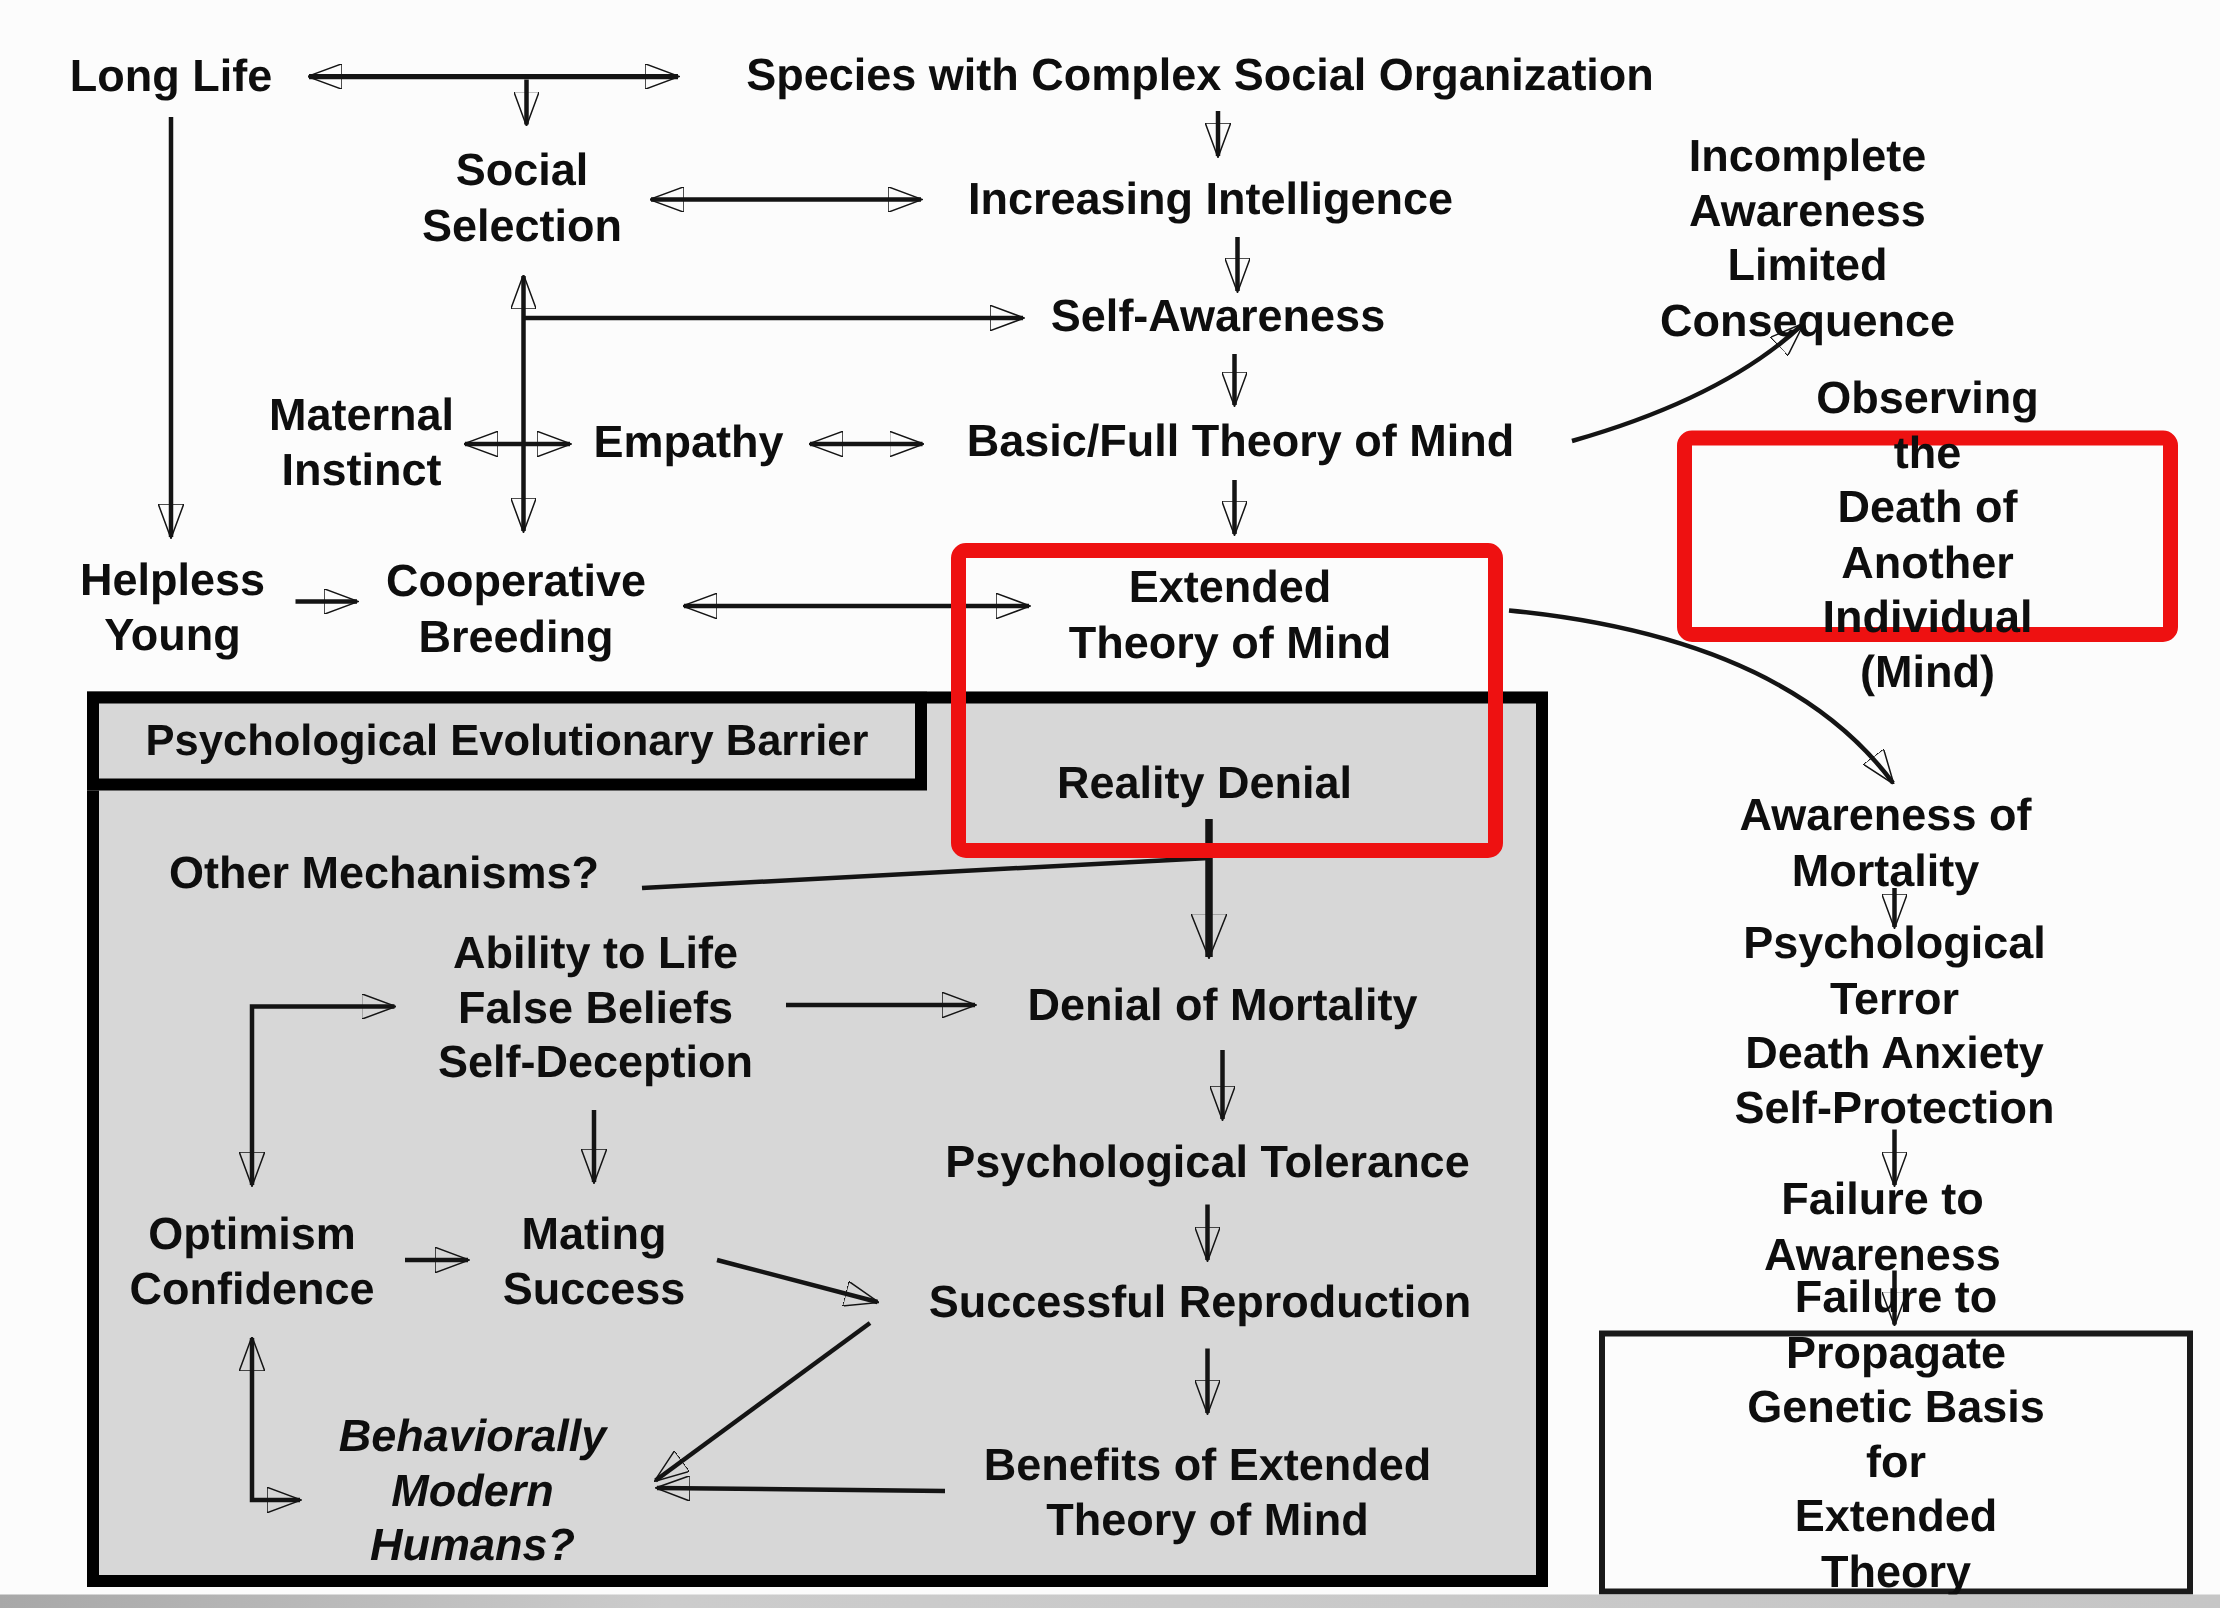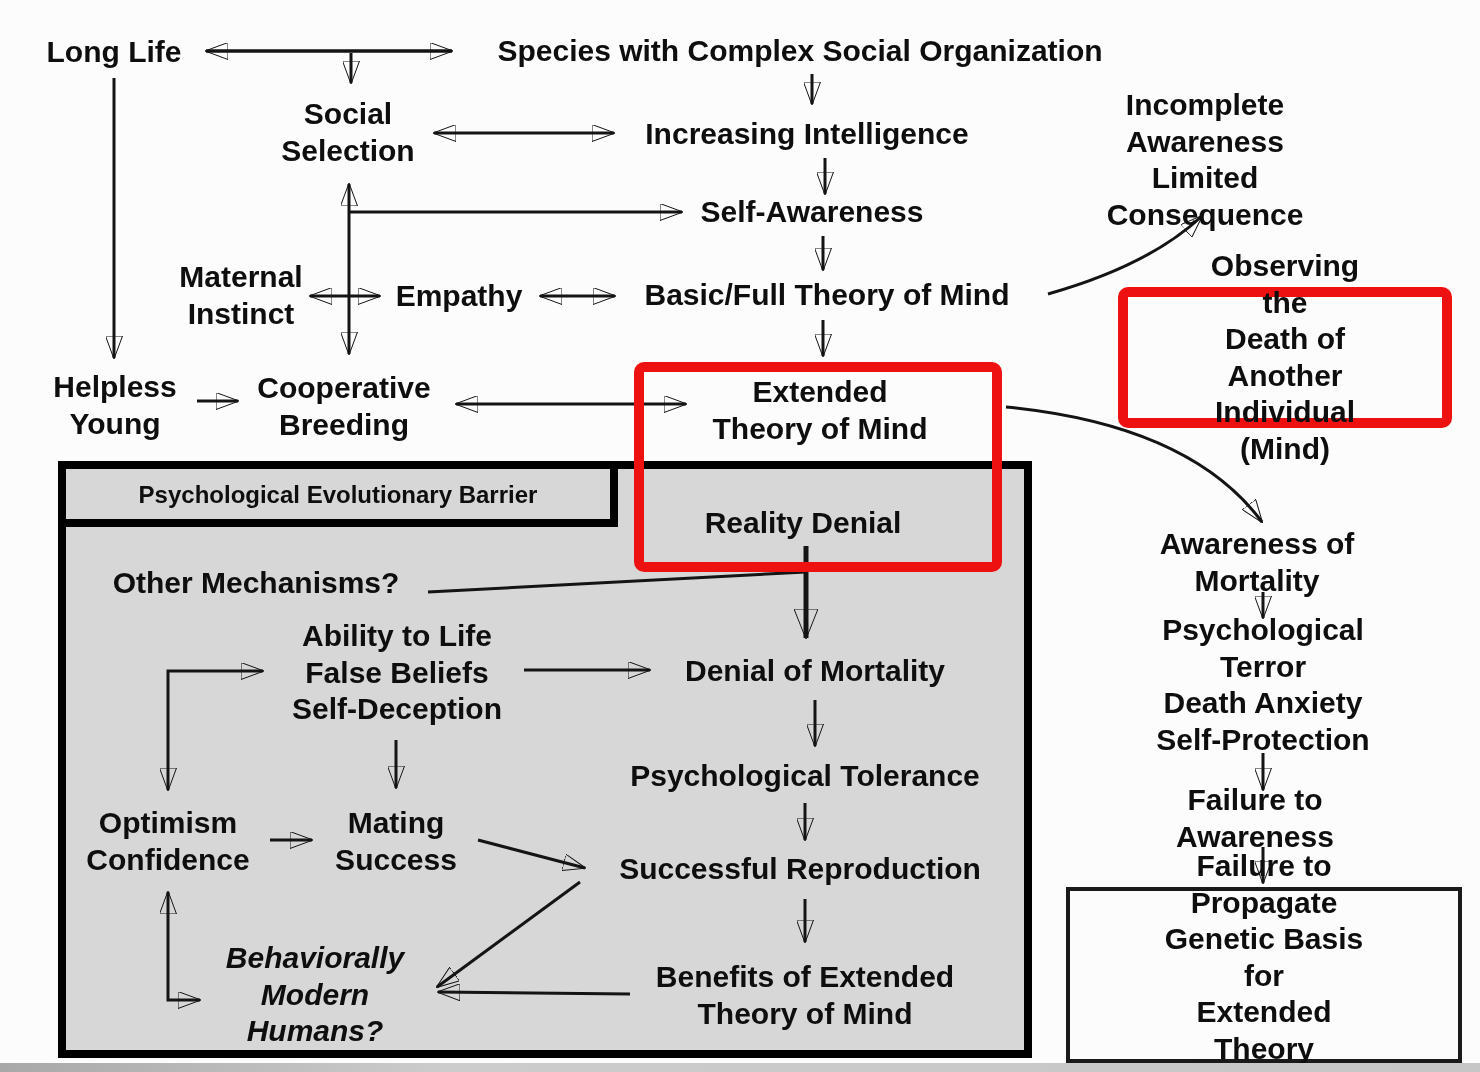--- a/index.html
+++ b/index.html
@@ -7,21 +7,21 @@
     width:1480px;height:1072px;position:relative;overflow:hidden;
     background:#fcfcfc;
     font-family:"Liberation Sans","DejaVu Sans",sans-serif;
   }
   .node{
     position:absolute;transform:translate(-50%,-50%);
     text-align:center;white-space:pre-line;
     font-weight:bold;font-size:30px;line-height:1.22;color:#0e0e0e;
     z-index:5;letter-spacing:0px;
   }
-  .node.small{font-size:24px;}
+  .node.small{font-size:29px;}
   .barrier-box{
     position:absolute;left:58px;top:461px;width:974px;height:597px;
     background:#d7d7d7;border:8px solid #000;box-sizing:border-box;z-index:1;
   }
   .barrier-label-box{
     position:absolute;left:58px;top:461px;width:560px;height:66px;
     background:#d7d7d7;border:8px solid #000;box-sizing:border-box;z-index:2;
   }
   .svg-layer{position:absolute;left:0;top:0;z-index:3;}
   .red-box{

